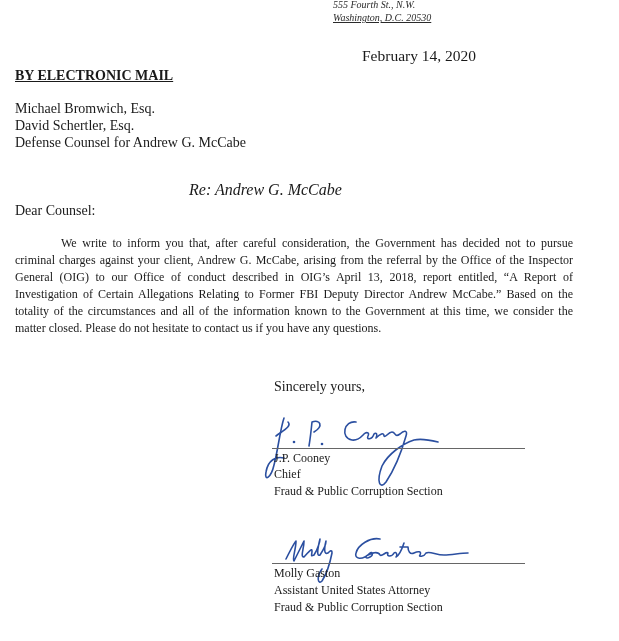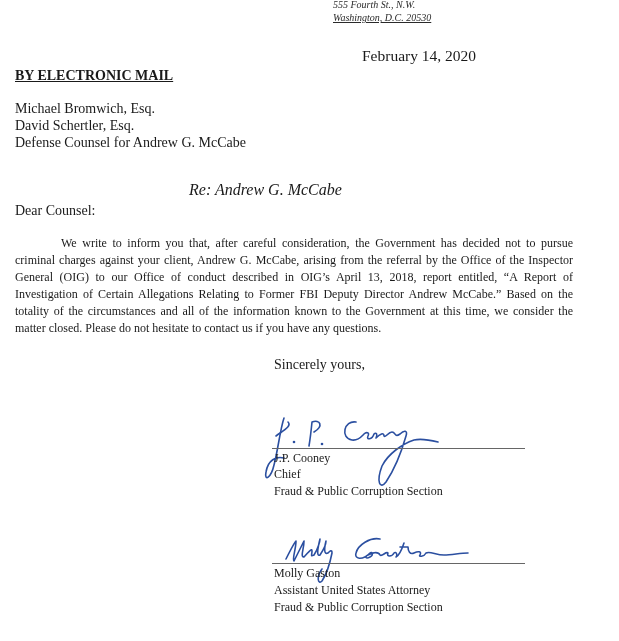--- a/index.html
+++ b/index.html
@@ -18,21 +18,21 @@
   #recip0 { top: 101px; }
   #recip1 { top: 118px; }
   #recip2 { top: 135px; }
   #re { left: 189px; top: 181px; font-size: 16px; font-weight: normal; font-style: italic; }
   #salutation { left: 15px; top: 203px; font-size: 14px; }
   #body-para {
     position: absolute; left: 15px; top: 235px; width: 558px;
     font-size: 12px; line-height: 16.9px; text-align: justify;
     text-indent: 46px; white-space: normal;
   }
-  #closing { left: 274px; top: 357px; font-size: 14px; text-align: right; }
+  #closing { left: 274px; top: 379px; font-size: 14px; text-align: right; }
   .sig-line { position: absolute; height: 1px; background: #666; }
   #sig1-line { left: 272px; top: 448px; width: 253px; }
   #sig2-line { left: 272px; top: 563px; width: 253px; }
   .sig-text { left: 274px; font-size: 12px; }
   #s1-name { top: 451px; }
   #s1-title { top: 467px; }
   #s1-org { top: 484px; }
   #s2-name { top: 566px; }
   #s2-title { top: 583px; }
   #s2-org { top: 600px; }

